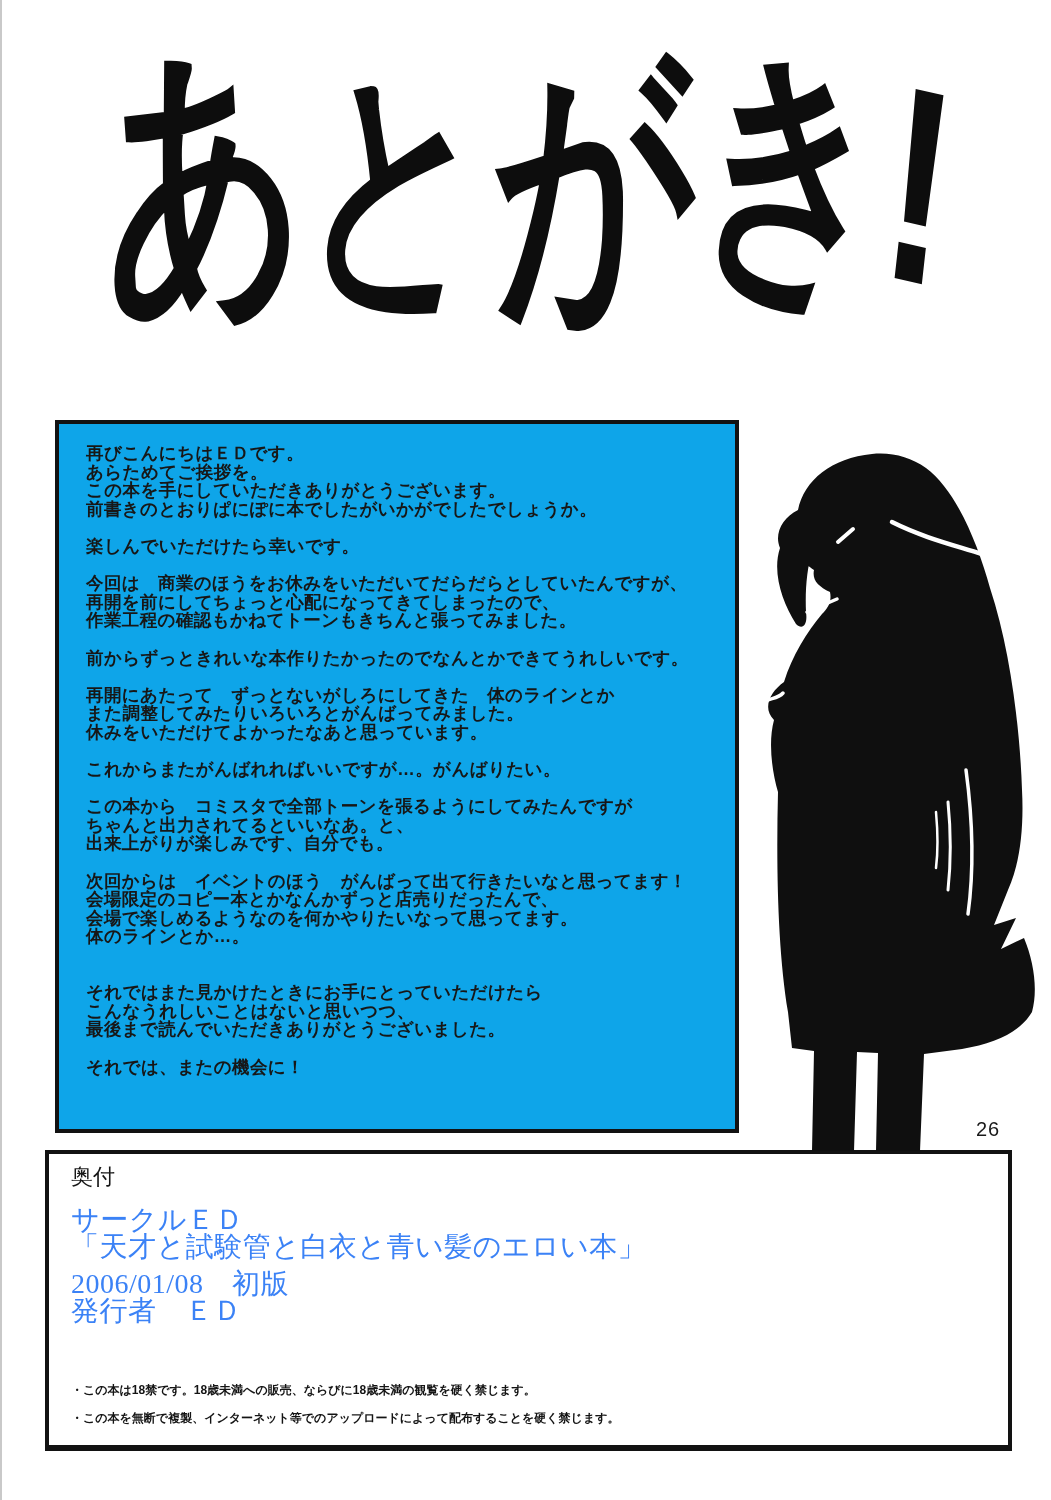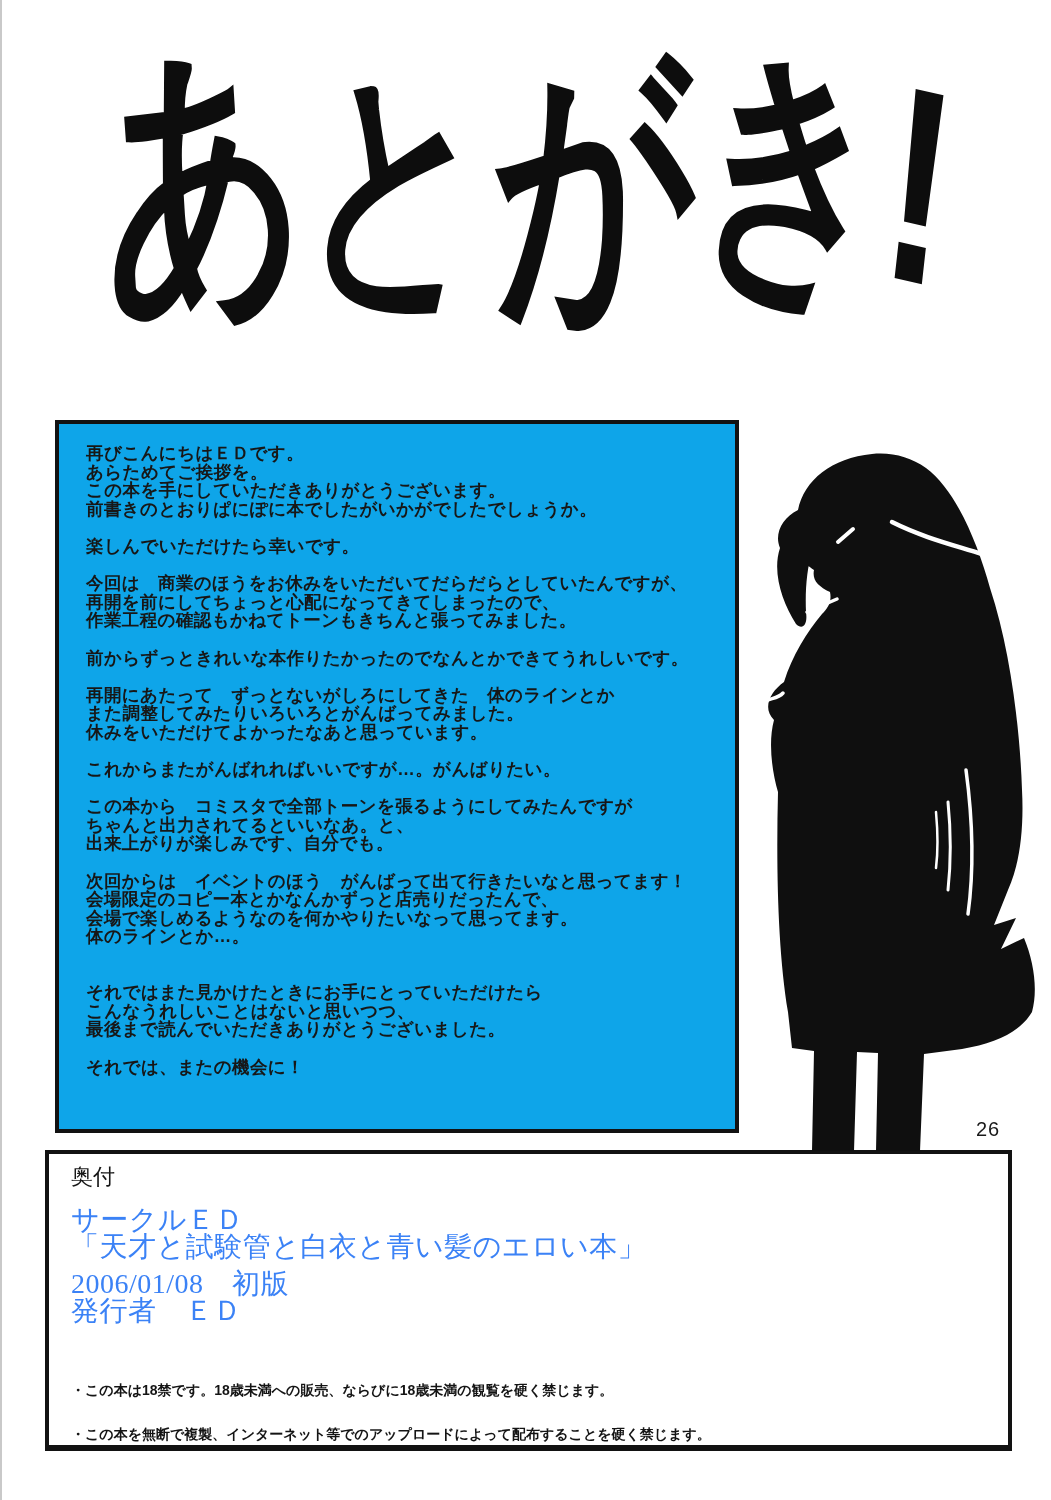--- a/index.html
+++ b/index.html
@@ -62,23 +62,22 @@
     font-family:"Liberation Serif", serif;
     z-index:1;
   }
   .colo-heading { font-size:22px; line-height:30px; color:#161616; }
   .colo-group1 { margin-top:14px; }
   .colo-group2 { margin-top:10px; }
   .colo-line { font-size:28px; line-height:27px; color:#3b82f6; letter-spacing:0.5px; }
   .warnings { margin-top:52px; }
   .warning-line {
     font-family:"Liberation Sans", sans-serif;
-    font-size:14px; line-height:28px; font-weight:600; color:#141414;
+    font-size:12px; line-height:28px; font-weight:600; color:#141414;
     white-space:nowrap;
-    margin-top:16px;
   }
 </style>
 </head>
 <body>
 
 <div class="scan-edge"></div>
 
 <div class="title">
     <span class="title-char">あ</span>
     <span class="title-char">と</span>

